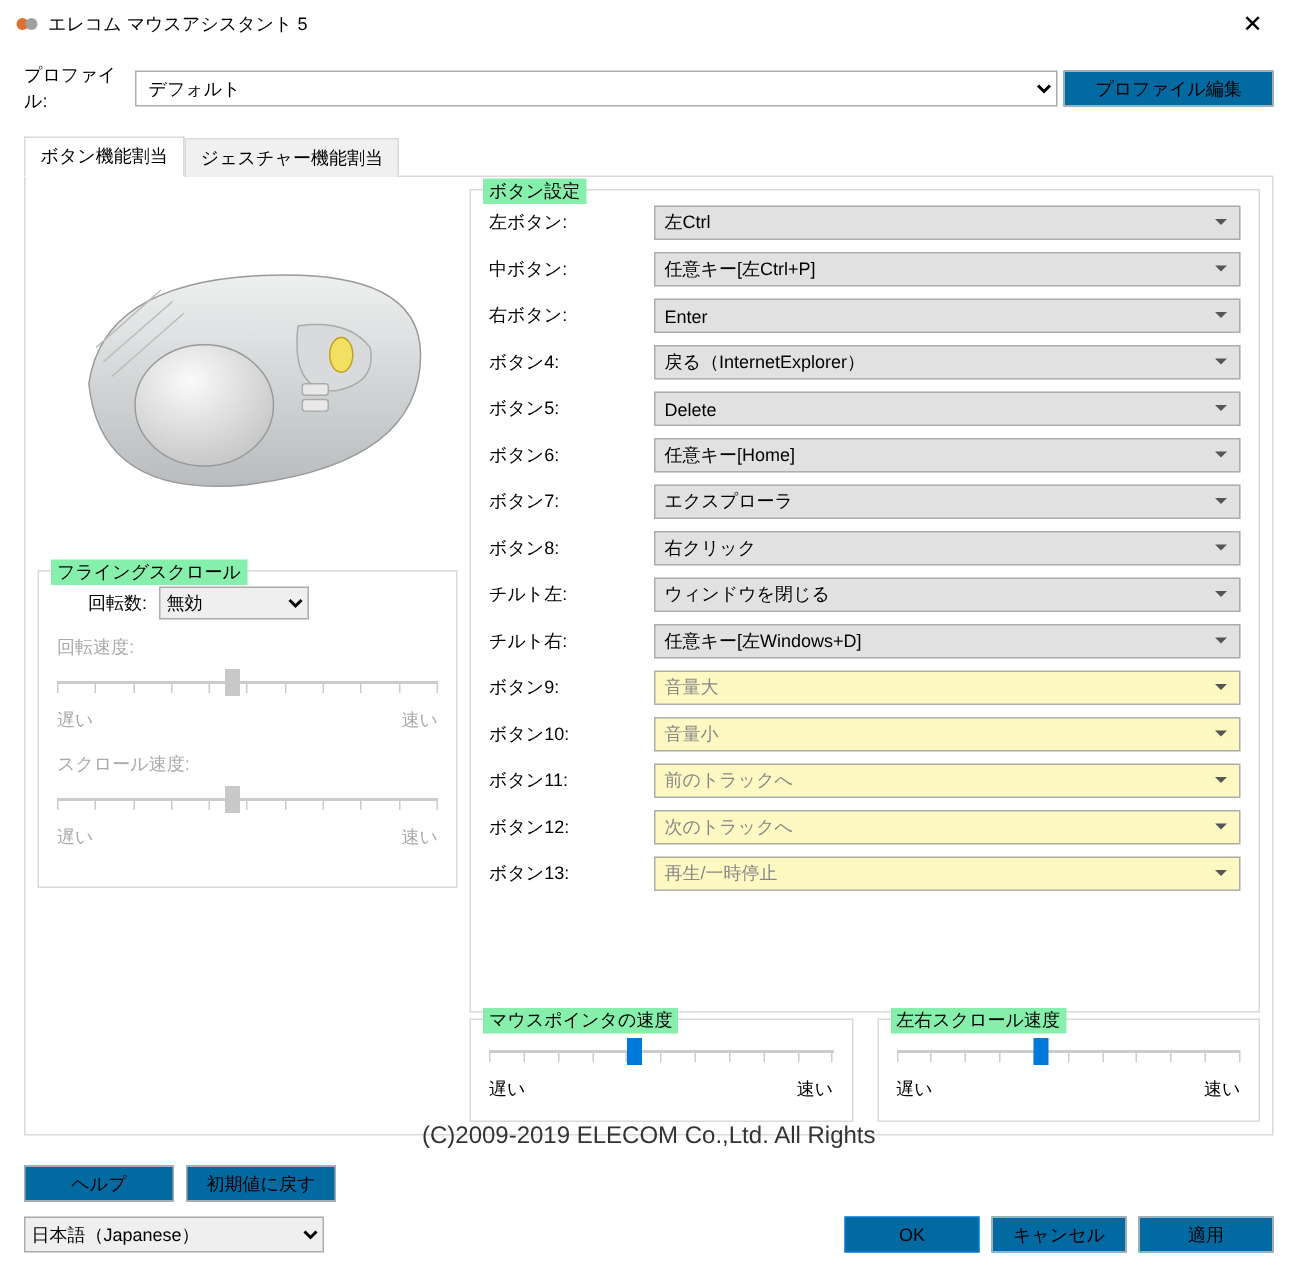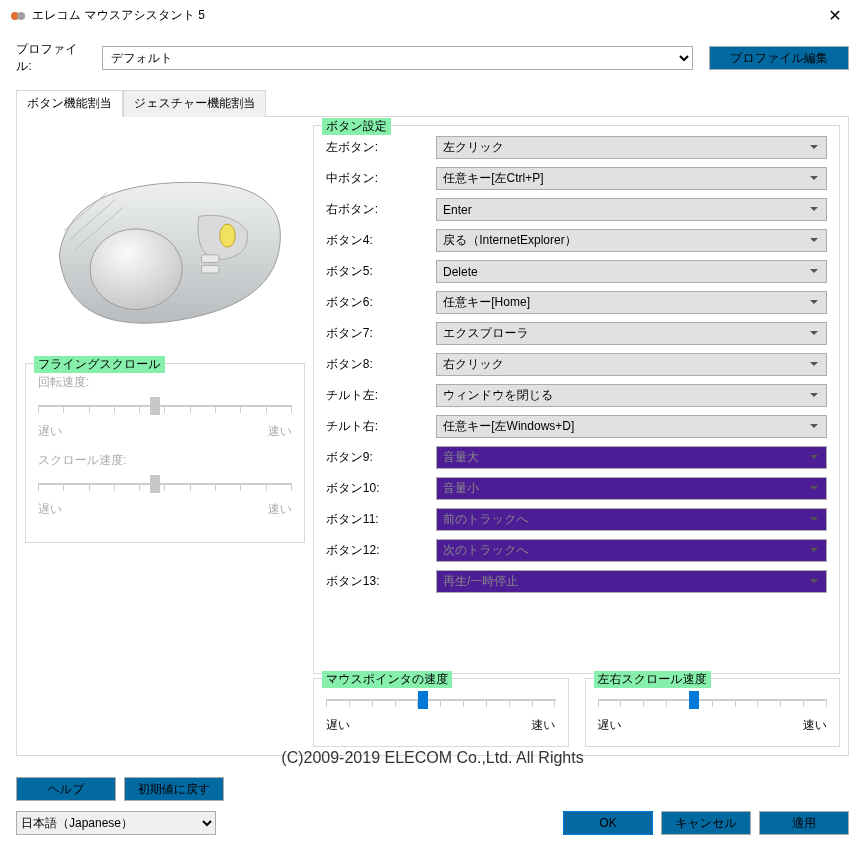--- a/index.html
+++ b/index.html
@@ -3,35 +3,35 @@
 <meta charset="utf-8">
 <style>
 * { box-sizing: border-box; margin: 0; padding: 0; font-family: "Yu Gothic UI", "Meiryo", sans-serif; font-size: 12px; }
 body { background: #fff; width: 865px; height: 847px; overflow: hidden; color: #000; }
 
 .titlebar { display: flex; align-items: center; padding: 6px 10px 8px 10px; }
 .titlebar .icon { width: 16px; height: 16px; margin-right: 6px; display: inline-block; }
 .titlebar .title { flex: 1; }
 .titlebar .close { width: 40px; text-align: center; font-size: 16px; cursor: pointer; }
 
-.profile-row { display: flex; align-items: center; padding: 8px 16px; gap: 16px; }
+.profile-row { display: flex; align-items: center; padding: 8px 16px; gap: 4px; }
 .profile-row .label { width: 70px; }
 .profile-row select { flex: 1; height: 24px; background: #fff; border: 1px solid #adadad; padding: 0 4px; }
 .profile-row button { width: 140px; }
 
 .win-btn { height: 24px; background: #0369a1; border: 1px solid #adadad; cursor: pointer; }
 
-.tabs { display: flex; margin: 6px 16px 0 16px; position: relative; top: 1px; z-index: 2; }
+.tabs { display: flex; margin: 6px 16px 0 16px; position: relative; top: 1px; z-index: 2; align-items: flex-end; }
 .tab { padding: 4px 10px; border: 1px solid #d9d9d9; background: #fff; border-bottom: none; cursor: pointer; }
 .tab.inactive { background: #f0f0f0; border-top-color: #d9d9d9; }
 .tab.active { background: #fff; border-bottom: 1px solid #fff; }
 
 .tab-body { margin: 0 16px; border: 1px solid #d9d9d9; padding: 8px; display: flex; gap: 8px; height: 640px; }
 
-.left-col { width: 280px; display: flex; flex-direction: column; gap: 8px; }
+.left-col { width: 280px; display: flex; flex-direction: column; gap: 24px; }
 .right-col { flex: 1; display: flex; flex-direction: column; }
 
 .device-img { width: 100%; height: 230px; display: flex; align-items: center; justify-content: center; padding-top:20px; }
 .device-img svg { width: 250px; height: 180px; }
 
 .groupbox { border: 1px solid #d9d9d9; padding: 10px 12px 12px 12px; position: relative; }
 .groupbox .legend { position: absolute; top: -8px; left: 8px; background: #86efac; padding: 0 4px; }
 
 .fs-row { display: flex; align-items: center; gap: 8px; margin-bottom: 10px; }
 .fs-row .lbl { width: 60px; text-align: right; }
@@ -46,21 +46,21 @@
 .slider-thumb { position: absolute; top: 2px; width: 10px; height: 18px; background: #c8c8c8; }
 .slider-thumb.blue { background: #0078d7; }
 .slider-legend { display: flex; justify-content: space-between; color: #aaa; margin-top: 4px; }
 .slider-legend.enabled { color: #000; }
 
 .settings-group { flex: 1; display: flex; flex-direction: column; }
 .setting-row { display: flex; align-items: center; margin-bottom: 8px; }
 .setting-row .rlbl { width: 110px; }
 .setting-row .combo { flex: 1; height: 23px; border: 1px solid #adadad; background: #e1e1e1; display: flex; align-items: center; padding: 0 6px; position: relative; cursor: pointer; }
 .setting-row .combo::after { content: ""; position: absolute; right: 8px; top: 8px; border: 4px solid transparent; border-top-color: #555; }
-.setting-row .combo.disabled { background: #4c1d95; color: #888; cursor: default; }
+.setting-row .combo.disabled { background: #fef9c3; color: #888; cursor: default; }
 
 .bottom-sliders { display: flex; gap: 16px; margin-top: 4px; }
 .bottom-sliders .groupbox { flex: 1; }
 
 .footer { position: absolute; left:0; right:0; bottom: 0; padding: 0 16px 12px 16px; }
 .copyright { text-align: center; color: #333; padding: 6px 0 10px 0; font-size: 16px; }
 .footer-row1 { display: flex; gap: 8px; margin-bottom: 10px; }
 .footer-row1 button { width: 100px; }
 .footer-row2 { display: flex; }
 .footer-row2 select { width: 200px; height: 24px; border: 1px solid #adadad; }
@@ -114,20 +114,24 @@
         <path d="M 25 70 L 70 30" stroke="#bbb" fill="none"></path>
         <path d="M 30 80 L 78 38" stroke="#bbb" fill="none"></path>
         <path d="M 36 90 L 86 46" stroke="#bbb" fill="none"></path>
         <rect x="168" y="95" width="18" height="8" rx="2" fill="#e8e8e8" stroke="#aaa"></rect>
         <rect x="168" y="106" width="18" height="8" rx="2" fill="#e8e8e8" stroke="#aaa"></rect>
       </svg>
     </div>
 
     <div class="groupbox">
       <span class="legend">フライングスクロール</span>
+      <div class="fs-row">
+        <span class="lbl">回転数:</span>
+        <select><option>無効</option></select>
+      </div>
       <div class="slider-block">
         <div class="slbl">回転速度:</div>
         <div class="slider-wrap">
           <div class="slider-track"></div>
           <div class="slider-ticks">
               <span></span>
               <span></span>
               <span></span>
               <span></span>
               <span></span>
@@ -171,21 +175,21 @@
       </div>
     </div>
   </div>
 
   <div class="right-col">
     <div class="groupbox settings-group" style="flex:1">
       <span class="legend">ボタン設定</span>
       <div id="settings-rows">
           <div class="setting-row">
             <span class="rlbl">左ボタン:</span>
-            <div class="combo">左クリック</div>
+            <div class="combo">左Ctrl</div>
           </div>
           <div class="setting-row">
             <span class="rlbl">中ボタン:</span>
             <div class="combo">任意キー[左Ctrl+P]</div>
           </div>
           <div class="setting-row">
             <span class="rlbl">右ボタン:</span>
             <div class="combo">Enter</div>
           </div>
           <div class="setting-row">

